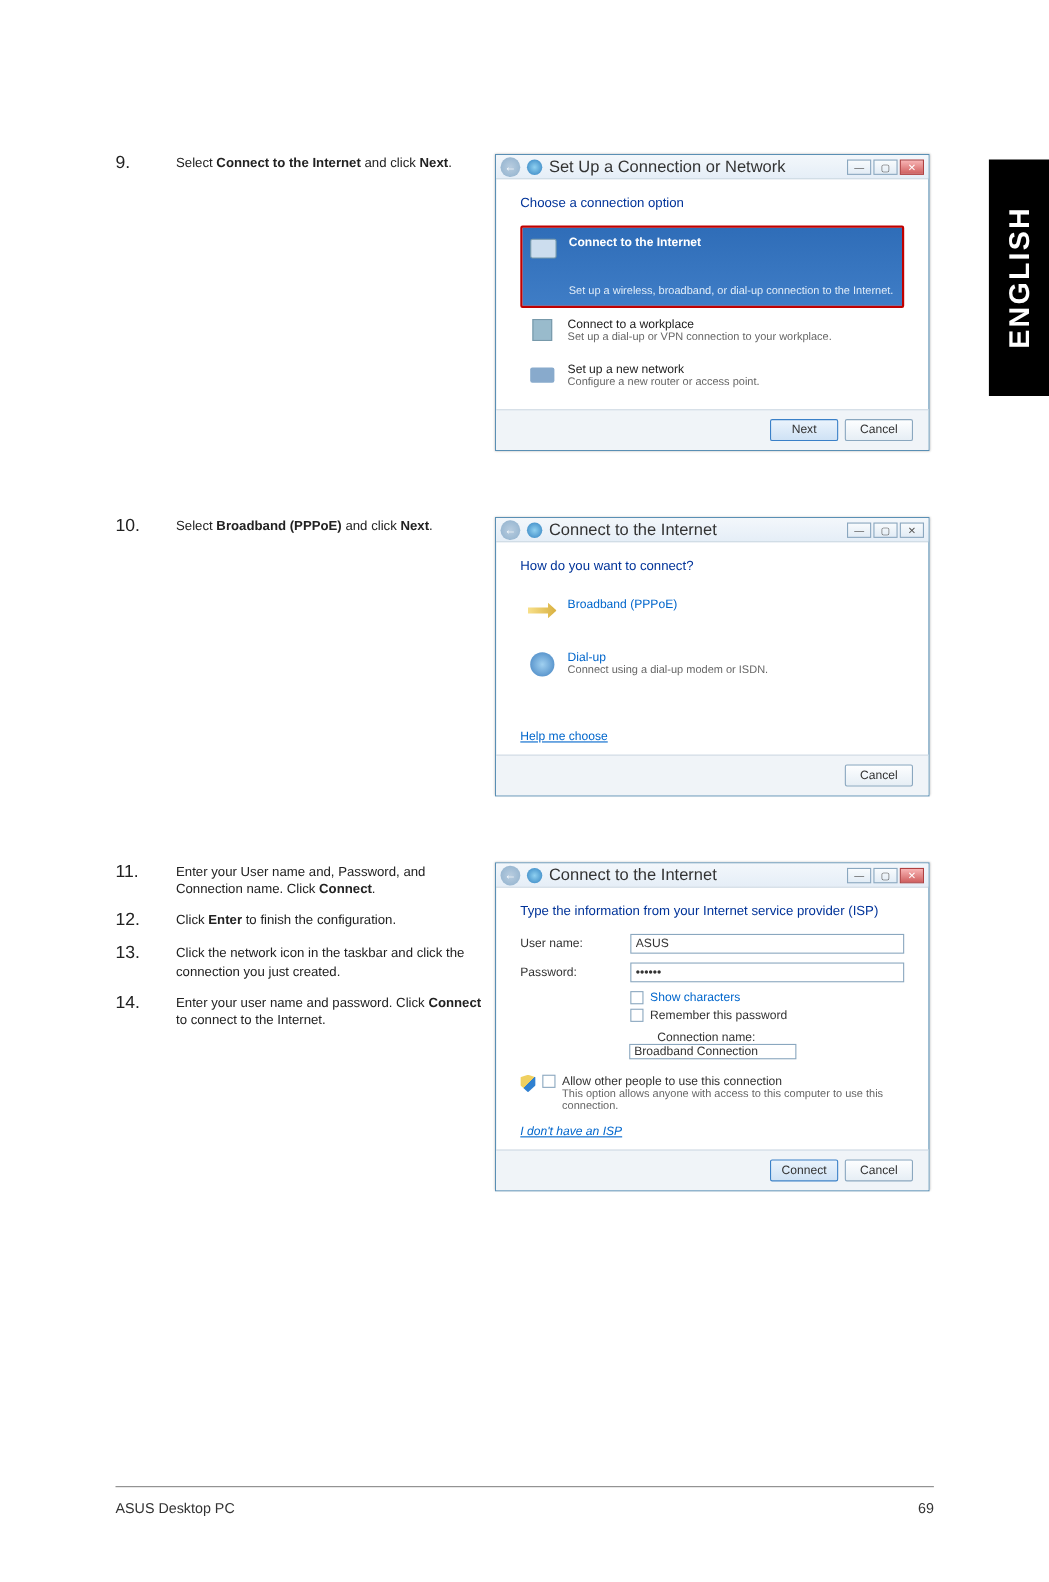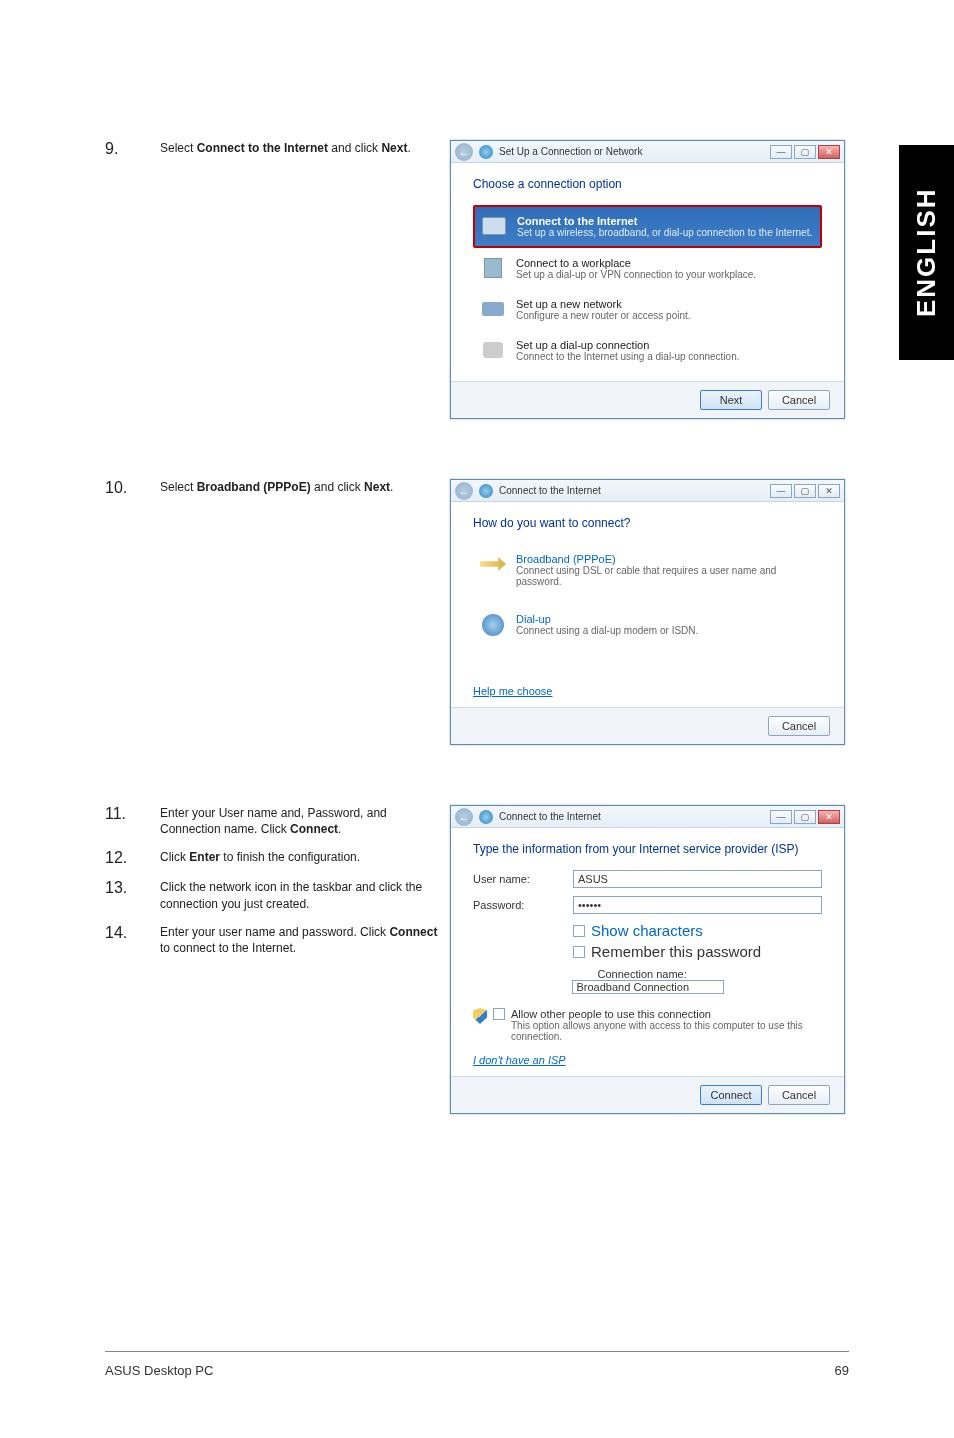--- a/index.html
+++ b/index.html
@@ -85,21 +85,21 @@
     width: 18px; height: 18px; border-radius: 50%;
     background: radial-gradient(#b8cde0,#8fb0cc);
     display: flex; align-items: center; justify-content: center;
     color: #fff; font-size: 11px;
   }
   .globe-icon {
     width: 14px; height: 14px; border-radius: 50%;
     background: radial-gradient(#8fd0f0,#3080c0);
     display:inline-block;
   }
-  .title-text { font-size: 10px; color: #333; }
+  .title-text { font-size: 15px; color: #333; }
   .win-buttons { display: flex; gap: 2px; }
   .win-btn {
     width: 22px; height: 14px;
     border: 1px solid #8aa7bf;
     background: linear-gradient(#f8fbfd,#e2ecf5);
     font-size: 9px; line-height: 12px; text-align: center;
     color: #555;
   }
   .win-btn.close { background: linear-gradient(#f8b4b4,#d06060); color:#fff; border-color:#b04040;}
   .dialog-body { padding: 14px 22px 10px 22px; }
@@ -120,21 +120,21 @@
   }
   .opt-title { font-size: 11px; color: #222; }
   .opt-title.link { color: #0066cc; }
   .opt-desc { font-size: 10px; color: #666; }
   .option-item.selected {
     background: linear-gradient(#2f6db8,#3f7dc6);
     border: 2px solid #c00000;
     color:#fff;
   }
   .option-item.selected .opt-title { color:#fff; font-weight: bold; }
-  .option-item.selected .opt-desc { color:#e0ecf8; }
+  .option-item.selected .opt-desc { color:#e0ecf8;margin-top:32px; }
   .dialog-footer {
     border-top: 1px solid #d0dae4;
     background: #f0f4f8;
     padding: 8px 14px;
     display:flex;
     justify-content:flex-end;
     gap:6px;
   }
   .dlg-btn {
     min-width: 62px;
@@ -157,21 +157,21 @@
   .form-label { width: 100px; font-size:11px; color:#333; }
   .form-input {
     flex:1;
     height: 18px;
     border: 1px solid #8aa7bf;
     padding: 0 4px;
     font-size: 11px;
     color:#333;
     background:#fff;
   }
-  .checkbox-row { display:flex; align-items:center; gap:6px; margin-left:100px; margin-bottom:4px; font-size:15px; }
+  .checkbox-row { display:flex; align-items:center; gap:6px; margin-left:100px; margin-bottom:4px; font-size:11px; }
   .checkbox-row.link-color label { color:#0066cc; }
   .allow-row { display:flex; align-items:flex-start; gap:6px; margin-top:14px; font-size:11px; }
   .shield {
     width:14px; height:16px; display:inline-block;
     background: linear-gradient(135deg,#f0d060 50%,#3080d0 50%);
     clip-path: polygon(50% 0,100% 15%,100% 60%,50% 100%,0 60%,0 15%);
     flex-shrink:0;
   }
   .small-desc { font-size:10px; color:#666; margin-left:0; }
   .chk { width:12px; height:12px; border:1px solid #8aa7bf; background:#fff; flex-shrink:0; }
@@ -256,29 +256,20 @@
             </div>
             <div class="option-item">
               <div class="opt-icon">
                   <span class="ico-router"></span>
                 </div>
               <div>
                 <div class="opt-title">Set up a new network</div>
                 <div class="opt-desc">Configure a new router or access point.</div>
               </div>
             </div>
-            <div class="option-item">
-              <div class="opt-icon">
-                  <span class="ico-phone"></span>
-                </div>
-              <div>
-                <div class="opt-title">Set up a dial-up connection</div>
-                <div class="opt-desc">Connect to the Internet using a dial-up connection.</div>
-              </div>
-            </div>
           </div>
         </div>
         <div class="dialog-footer">
           <div class="dlg-btn primary">Next</div>
           <div class="dlg-btn">Cancel</div>
         </div>
       </div>
     </div>
   </div>
 
@@ -304,21 +295,20 @@
         </div>
         <div class="dialog-body">
           <div class="section-title">How do you want to connect?</div>
           <div class="option-list">
             <div class="option-item">
               <div class="opt-icon">
                   <span class="ico-arrow"></span>
                 </div>
               <div>
                 <div class="opt-title link">Broadband (PPPoE)</div>
-                <div class="opt-desc">Connect using DSL or cable that requires a user name and password.</div>
               </div>
             </div>
             <div class="option-item" style="margin-top:8px;align-items:flex-end;">
               <div class="opt-icon">
                   <span class="ico-earth"></span>
                 </div>
               <div>
                 <div class="opt-title link">Dial-up</div>
                 <div class="opt-desc">Connect using a dial-up modem or ISDN.</div>
               </div>

